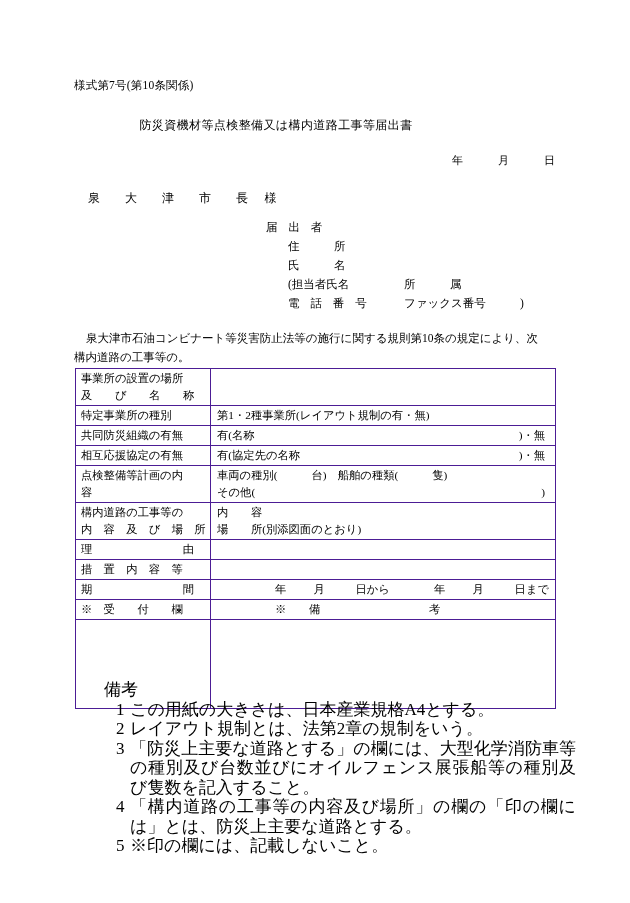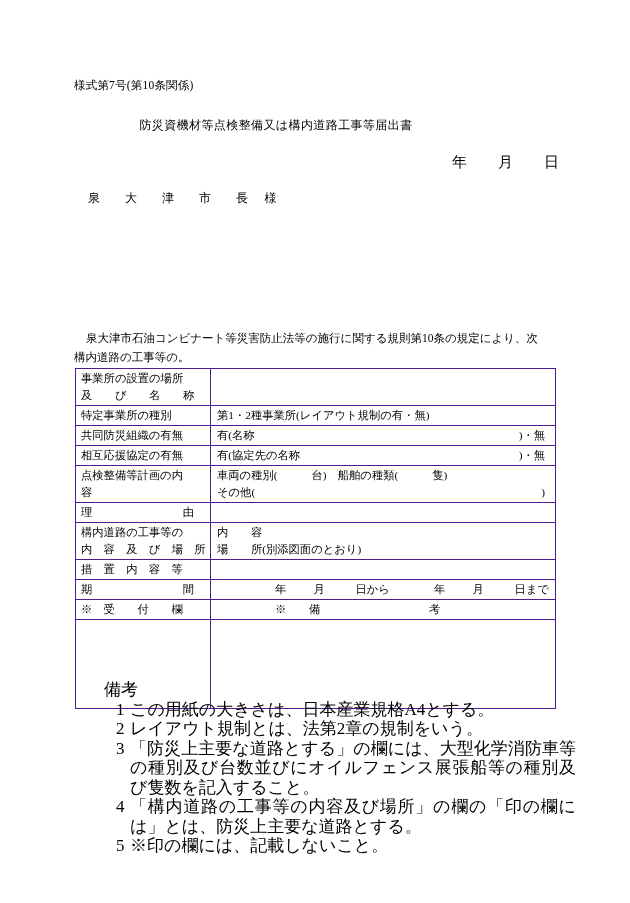--- a/index.html
+++ b/index.html
@@ -41,21 +41,21 @@
     font-size: 12px;
     letter-spacing: 0.4px;
     white-space: nowrap;
     padding-left: 40px;
     box-sizing: border-box;
   }
   .date-line {
     position: absolute;
     left: 452px;
     top: 153px;
-    font-size: 15px;
+    font-size: 11px;
     white-space: nowrap;
   }
   .date-line span { display: inline-block; }
   .date-y { width: 46px; }
   .date-m { width: 46px; }
 
   .addressee {
     position: absolute;
     left: 88px;
     top: 190px;
@@ -186,20 +186,35 @@
   <div class="doc-title">防災資機材等点検整備又は構内道路工事等届出書</div>
 
   <div class="date-line">
     <span class="date-y">年</span><span class="date-m">月</span><span>日</span>
   </div>
 
   <div class="addressee">
     <span class="sp">泉　大　津　市　長</span><span class="sama">様</span>
   </div>
 
+  <div class="submitter">
+    <div class="row lbl-todokede">届 出 者</div>
+    <div class="row indent">
+      <span class="w-field">住　　　所</span>
+    </div>
+    <div class="row indent">
+      <span class="w-field">氏　　　名</span>
+    </div>
+    <div class="row indent">
+      <span class="col2">(担当者氏名</span><span>所　　　属</span>
+    </div>
+    <div class="row indent">
+      <span class="col2 sp-tel">電 話 番 号</span><span class="col2">ファックス番号</span><span>)</span>
+    </div>
+  </div>
 
   <div class="intro">
     <span class="p1">泉大津市石油コンビナート等災害防止法等の施行に関する規則第10条の規定により、次</span><span>構内道路の工事等の。</span>
   </div>
 
   <table class="form-table">
     <tbody>
       <tr>
         <td class="label">
           <span class="t-line">事業所の設置の場所</span>
@@ -241,33 +256,33 @@
         <td class="value">
           <span class="t-line">車両の種別(　　　台)　船舶の種類(　　　隻)</span>
           <span class="lr">
             <span>その他(</span>
             <span class="lr-right">)</span>
           </span>
         </td>
       </tr>
 
       <tr>
-        <td class="label">理　　　　　　　　由</td>
-        <td class="value">&nbsp;</td>
-      </tr>
-
-      <tr>
         <td class="label">
           <span class="t-line">構内道路の工事等の</span>
           <span class="t-line">内　容　及　び　場　所</span>
         </td>
         <td class="value">
           <span class="t-line">内　　容</span>
           <span class="t-line">場　　所(別添図面のとおり)</span>
         </td>
+      </tr>
+
+      <tr>
+        <td class="label">理　　　　　　　　由</td>
+        <td class="value">&nbsp;</td>
       </tr>
 
       <tr>
         <td class="label">措　置　内　容　等</td>
         <td class="value">&nbsp;</td>
       </tr>
 
       <tr>
         <td class="label">期　　　　　　　　間</td>
         <td class="value">

